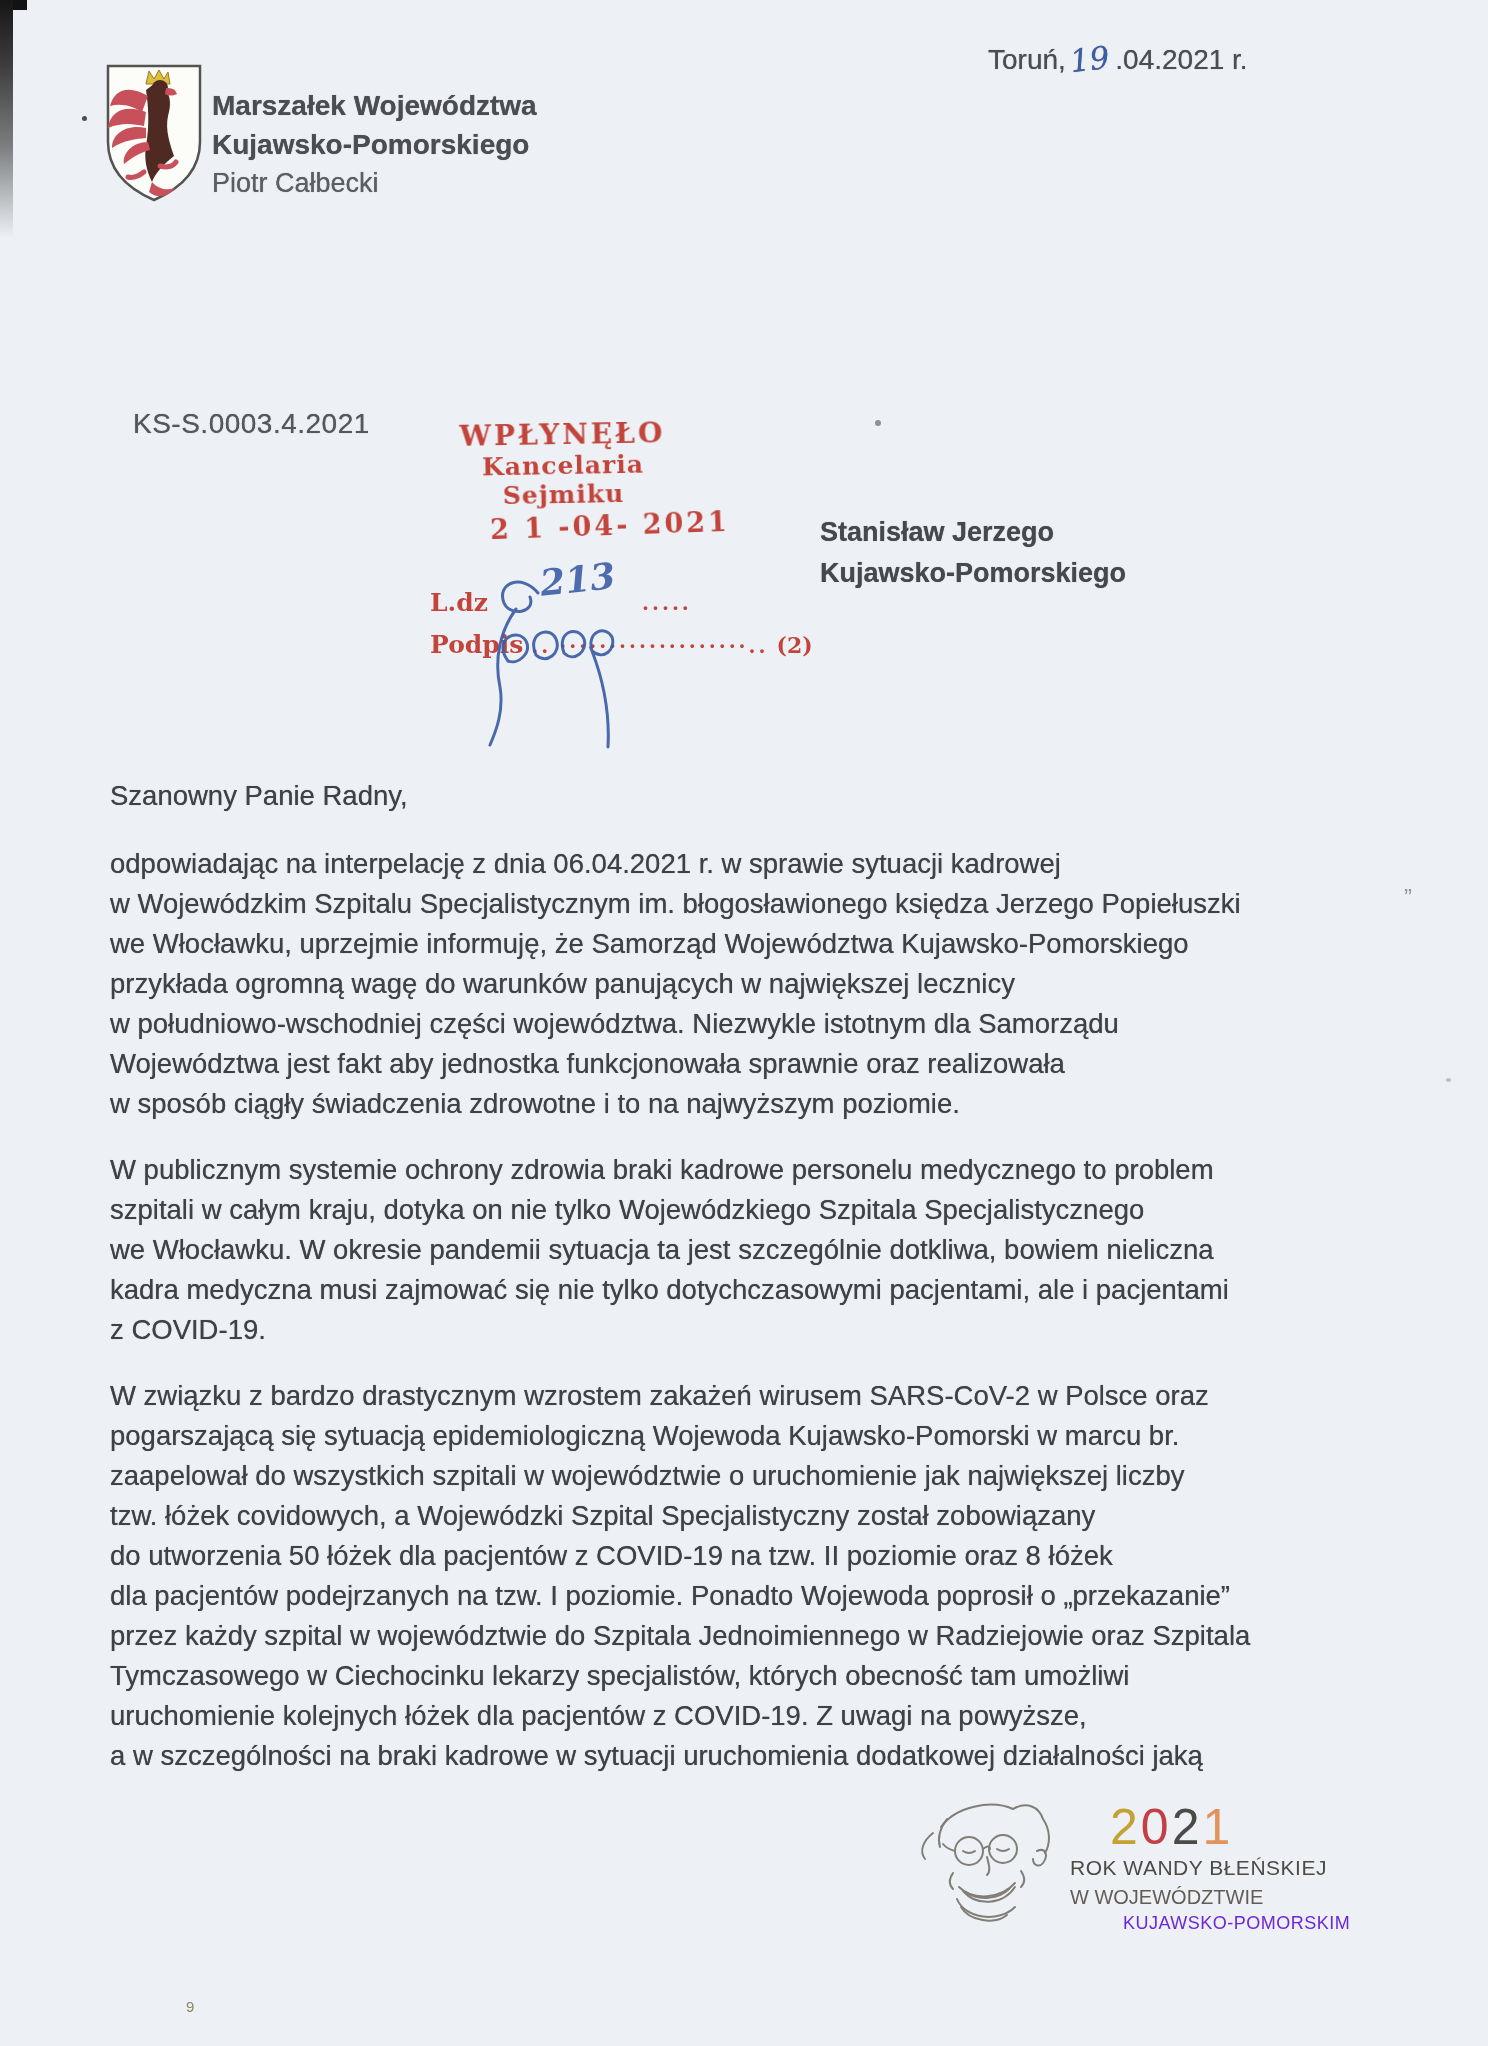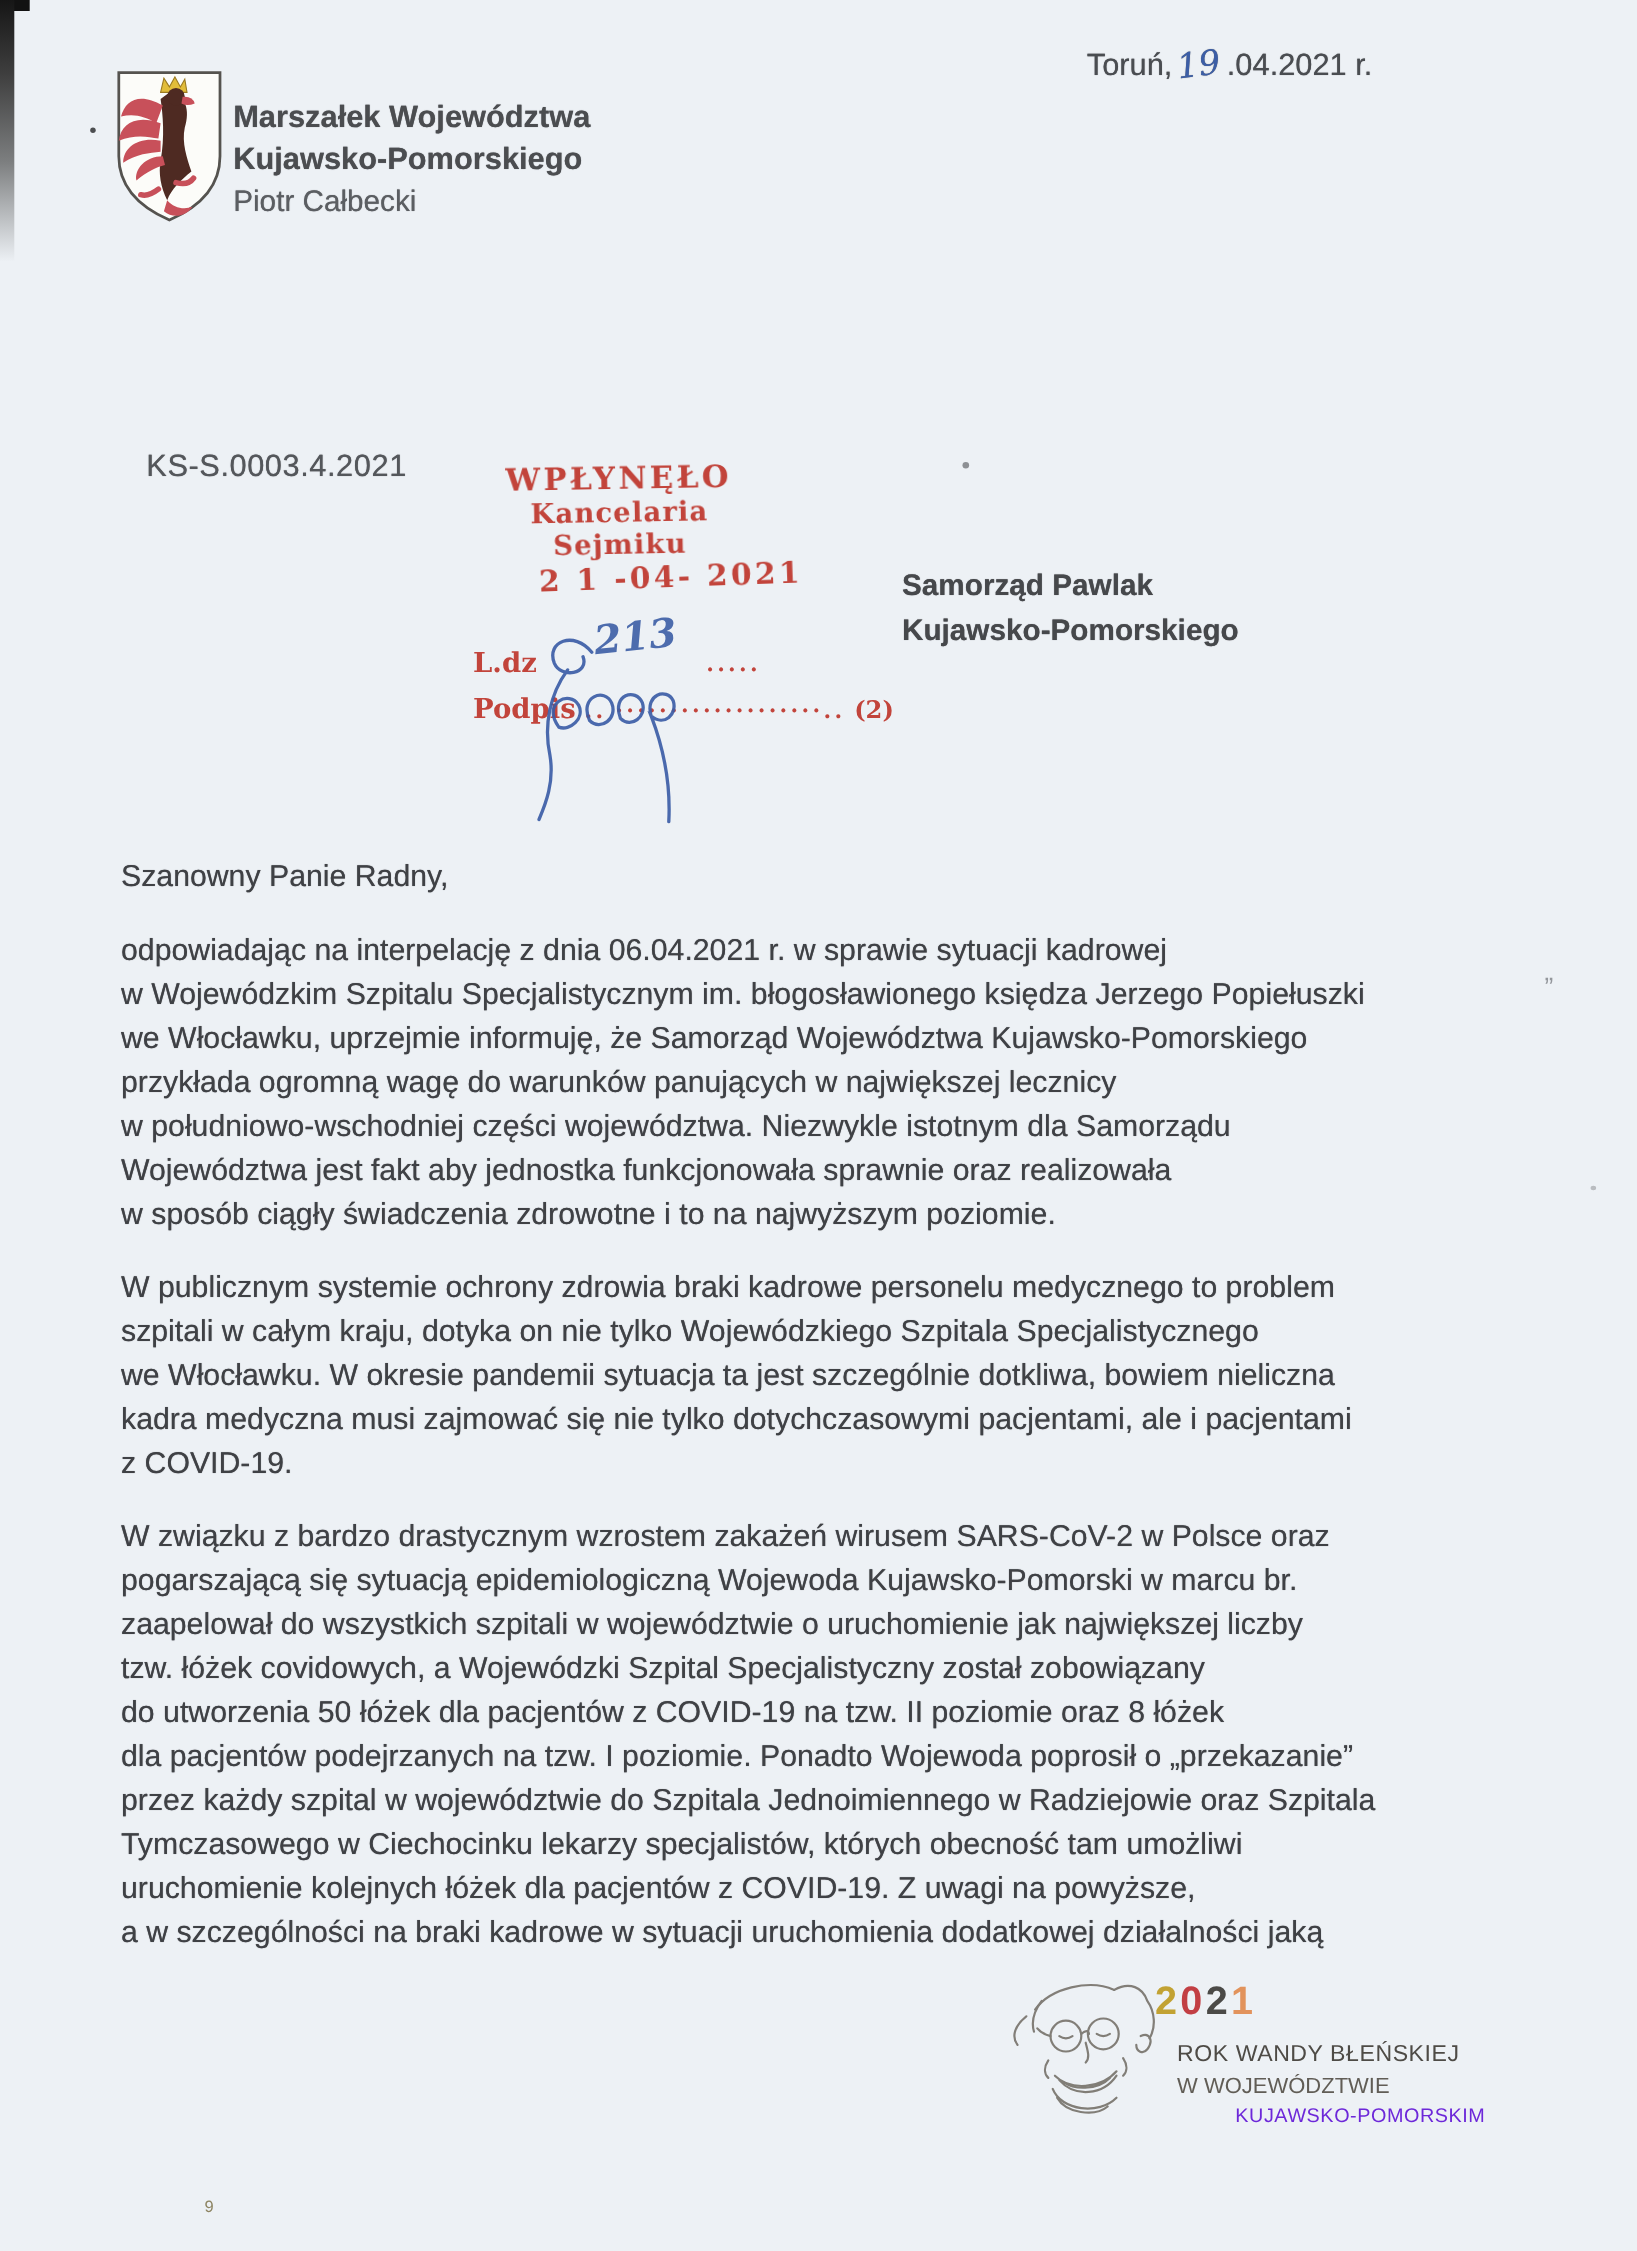--- a/index.html
+++ b/index.html
@@ -34,21 +34,21 @@
   
   .hand-number{left:540px;top:558px;font-family:"DejaVu Serif",serif;font-style:italic;
     font-size:36px;font-weight:bold;transform:rotate(-6deg);opacity:.9;}
   
   .recipient{left:820px;top:512px;font-size:27px;font-weight:bold;line-height:41px;color:#46484b;}
   
   .letter{left:110px;top:776px;width:1290px;font-size:27.5px;line-height:40px;color:#3f4145;}
   .salutation{margin:0 0 28px 0;}
   .para{white-space:pre-line;margin:0 0 26px 0;}
   
-  .year{left:1050px;top:1798px;font-size:36px;font-weight:bold;letter-spacing:3px;}
+  .year{left:1110px;top:1798px;font-size:50px;font-weight:normal;letter-spacing:3px;}
   .f-line1{left:1070px;top:1856px;font-size:21px;font-weight:normal;color:#4e4b46;letter-spacing:.5px;}
   .f-line2{left:1070px;top:1886px;font-size:20px;color:#615d56;}
   .f-line3{left:1123px;top:1913px;font-size:18px;color:#6d28d9;letter-spacing:.5px;}
   
   .corner-black{left:0;top:0;width:27px;height:10px;background:#121212;}
   .corner-strip{left:0;top:0;width:13px;height:238px;
     background:linear-gradient(180deg,#161616 0%,#3e3e3e 28%,#7d7f80 62%,rgba(150,153,156,0) 100%);}
   .speck{border-radius:50%;}
 </style>
 </head>
@@ -107,21 +107,21 @@
 
 <div class="abs hand-number" style="color: rgb(60, 94, 166);">213</div>
 <svg class="abs" style="left:452px;top:575px;" width="240" height="175" viewBox="0 0 240 175">
   <g stroke="#3c5ea6" stroke-width="3" fill="none" stroke-linecap="round" opacity=".92">
     <path d="M86,18 C70,-2 44,8 52,28 C58,42 84,38 78,22 M64,34 C48,56 42,84 48,112 C52,136 44,156 38,170"></path>
     <path d="M56,86 C40,64 66,52 74,66 C80,78 66,90 56,86 M84,80 C74,58 98,50 104,64 C110,78 94,90 84,80 M112,78 C104,56 126,50 132,64 C136,76 122,88 112,78 M140,76 C134,56 154,50 160,62 C164,74 152,86 140,76 C150,102 158,134 156,172"></path>
   </g>
 </svg>
 
 <div class="abs recipient scan-text">
-  <div>Samorząd Pawlak</div>
+  <div>Stanisław Jerzego</div>
   <div>Kujawsko-Pomorskiego</div>
 </div>
 
 <div class="abs letter">
   <div class="salutation scan-text">Szanowny Panie Radny,</div>
   <div class="para scan-text">odpowiadając na interpelację z dnia 06.04.2021 r. w sprawie sytuacji kadrowej
 w Wojewódzkim Szpitalu Specjalistycznym im. błogosławionego księdza Jerzego Popiełuszki
 we Włocławku, uprzejmie informuję, że Samorząd Województwa Kujawsko-Pomorskiego
 przykłada ogromną wagę do warunków panujących w największej lecznicy
 w południowo-wschodniej części województwa. Niezwykle istotnym dla Samorządu

